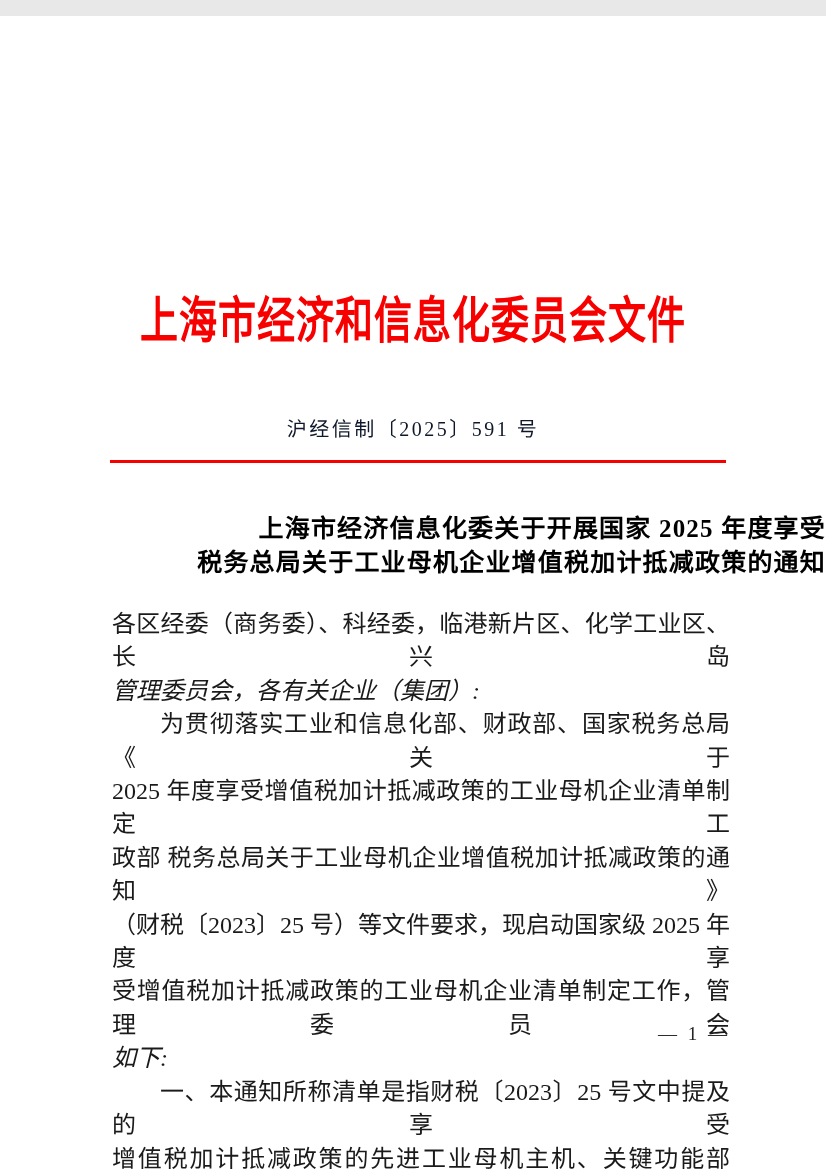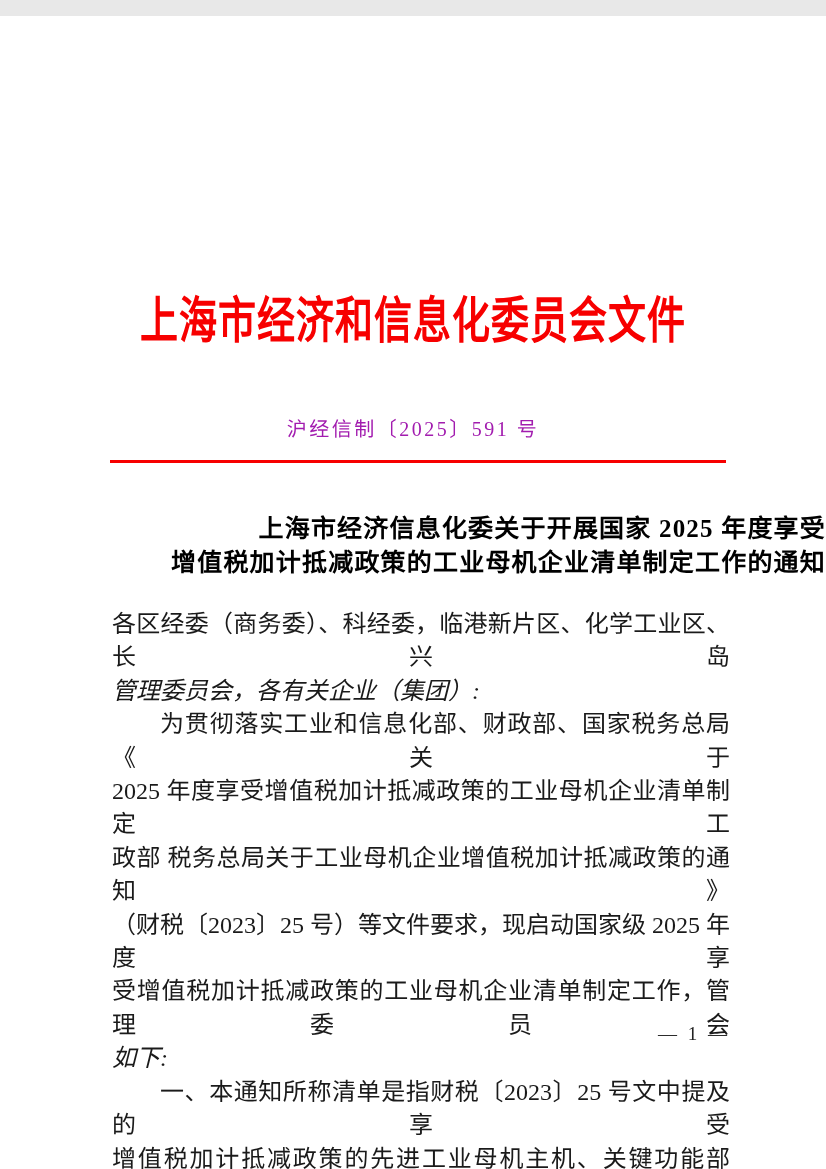--- a/index.html
+++ b/index.html
@@ -36,21 +36,21 @@
   
   .doc-number {
     position: absolute;
     top: 401px;
     left: 0;
     width: 100%;
     text-align: center;
     font-size: 20px;
     line-height: 24px;
     letter-spacing: 2.5px;
-    color: #a21caf;
+    color: #0f172a;
   }
   
   .divider {
     position: absolute;
     top: 444px;
     left: 110px;
     width: 616px;
     height: 3px;
     background: #f70000;
   }
@@ -107,21 +107,21 @@
 <div class="page">
 
   <div class="letterhead">上海市经济和信息化委员会文件</div>
 
   <div class="doc-number">沪经信制〔2025〕591 号</div>
 
   <div class="divider"></div>
 
   <div class="doc-title">
     <div>上海市经济信息化委关于开展国家 2025 年度享受</div>
-    <div>增值税加计抵减政策的工业母机企业清单制定工作的通知</div>
+    <div>税务总局关于工业母机企业增值税加计抵减政策的通知</div>
   </div>
 
   <div class="body-block">
     <div class="line">各区经委（商务委）、科经委，临港新片区、化学工业区、长兴岛</div>
     <div class="line end">管理委员会，各有关企业（集团）:</div>
     <div class="line indent">为贯彻落实工业和信息化部、财政部、国家税务总局《关于</div>
     <div class="line">2025 年度享受增值税加计抵减政策的工业母机企业清单制定工</div>
     <div class="line">政部 税务总局关于工业母机企业增值税加计抵减政策的通知》</div>
     <div class="line">（财税〔2023〕25 号）等文件要求，现启动国家级 2025 年度享</div>
     <div class="line">受增值税加计抵减政策的工业母机企业清单制定工作，管理委员会</div>

